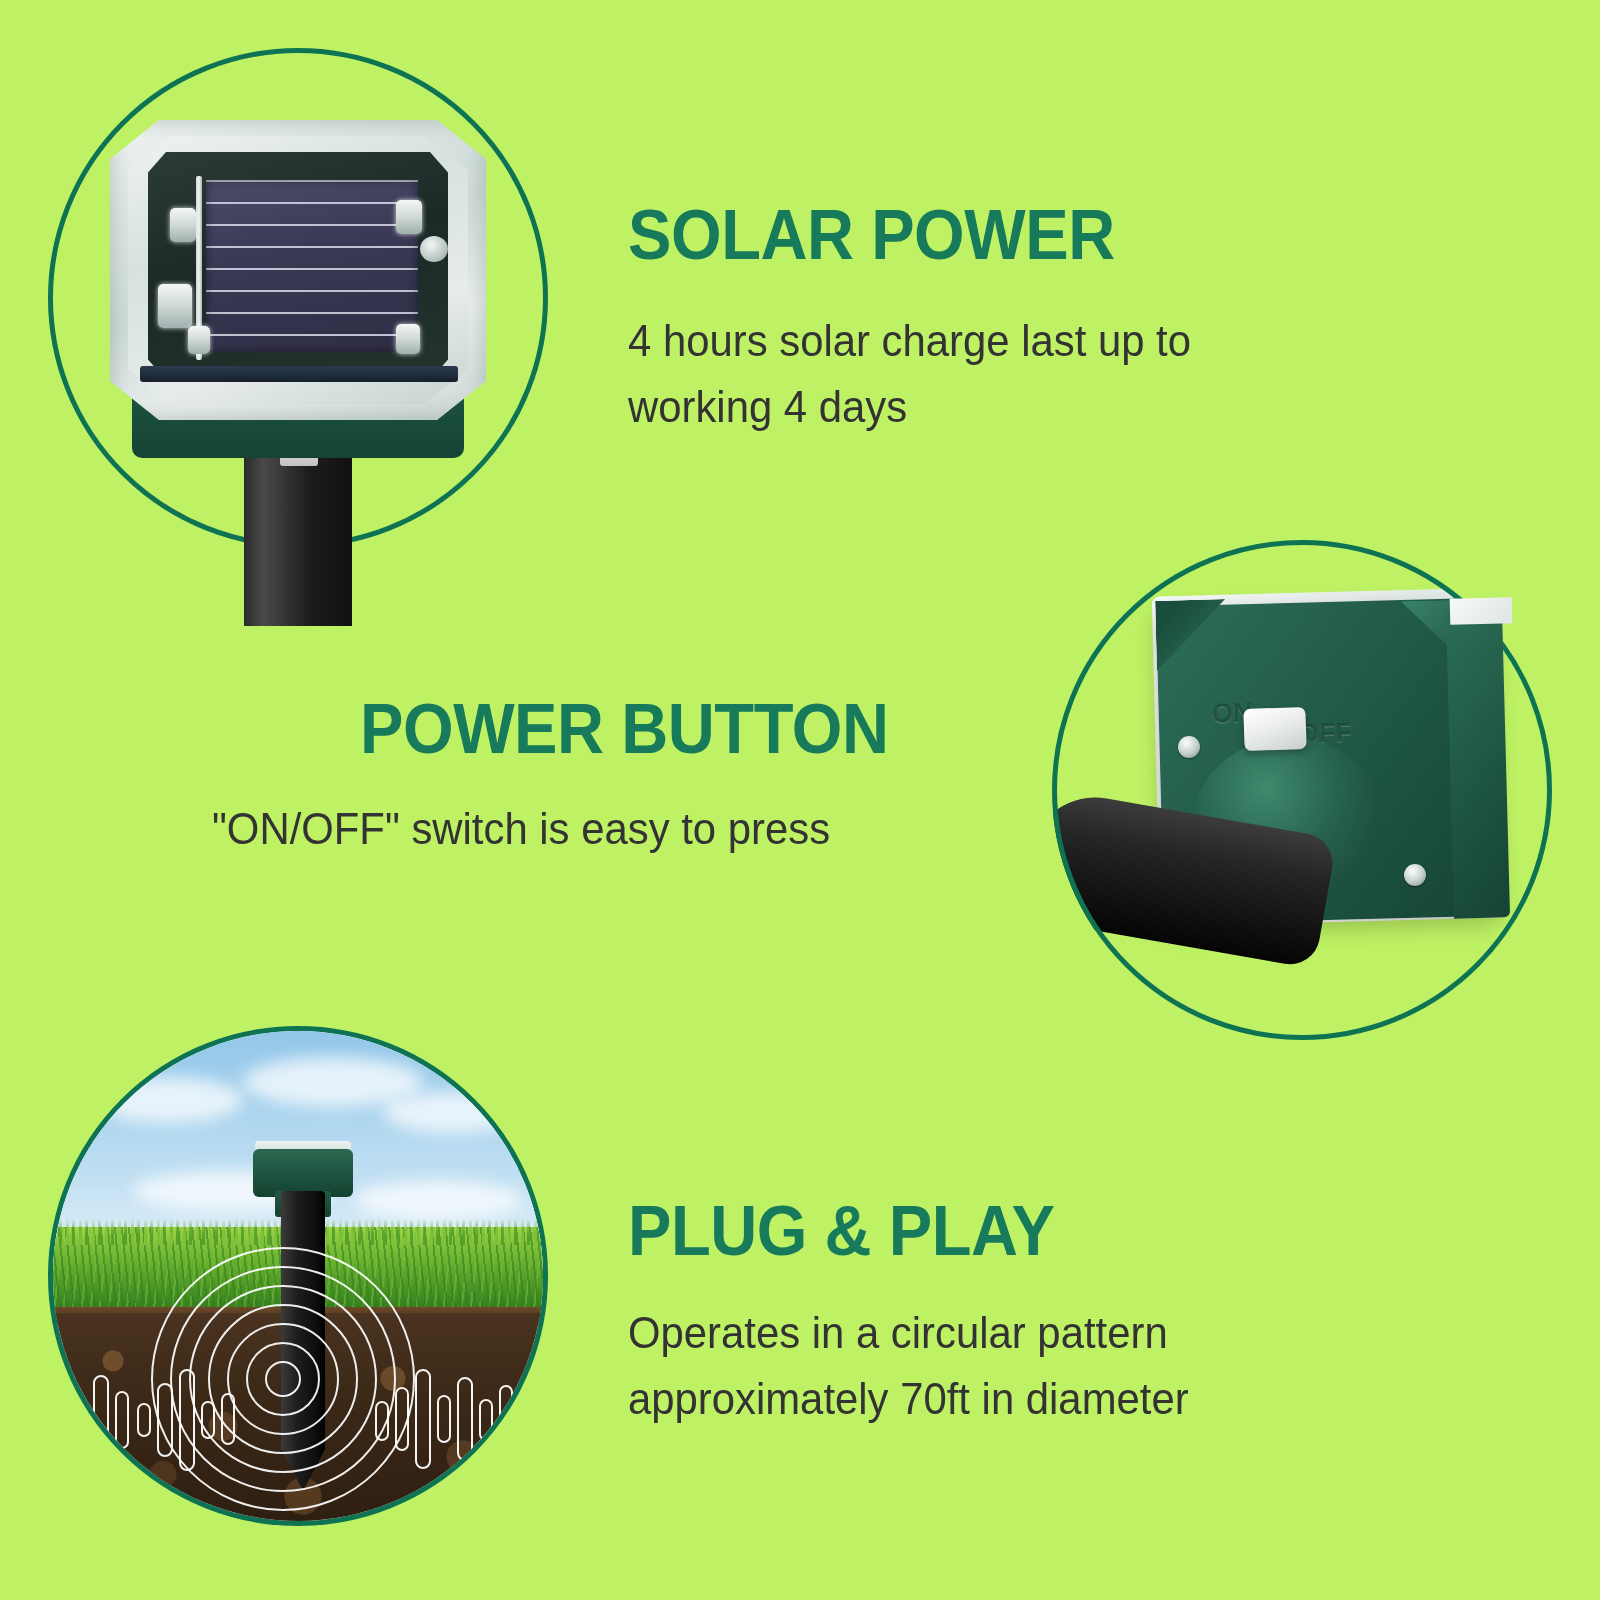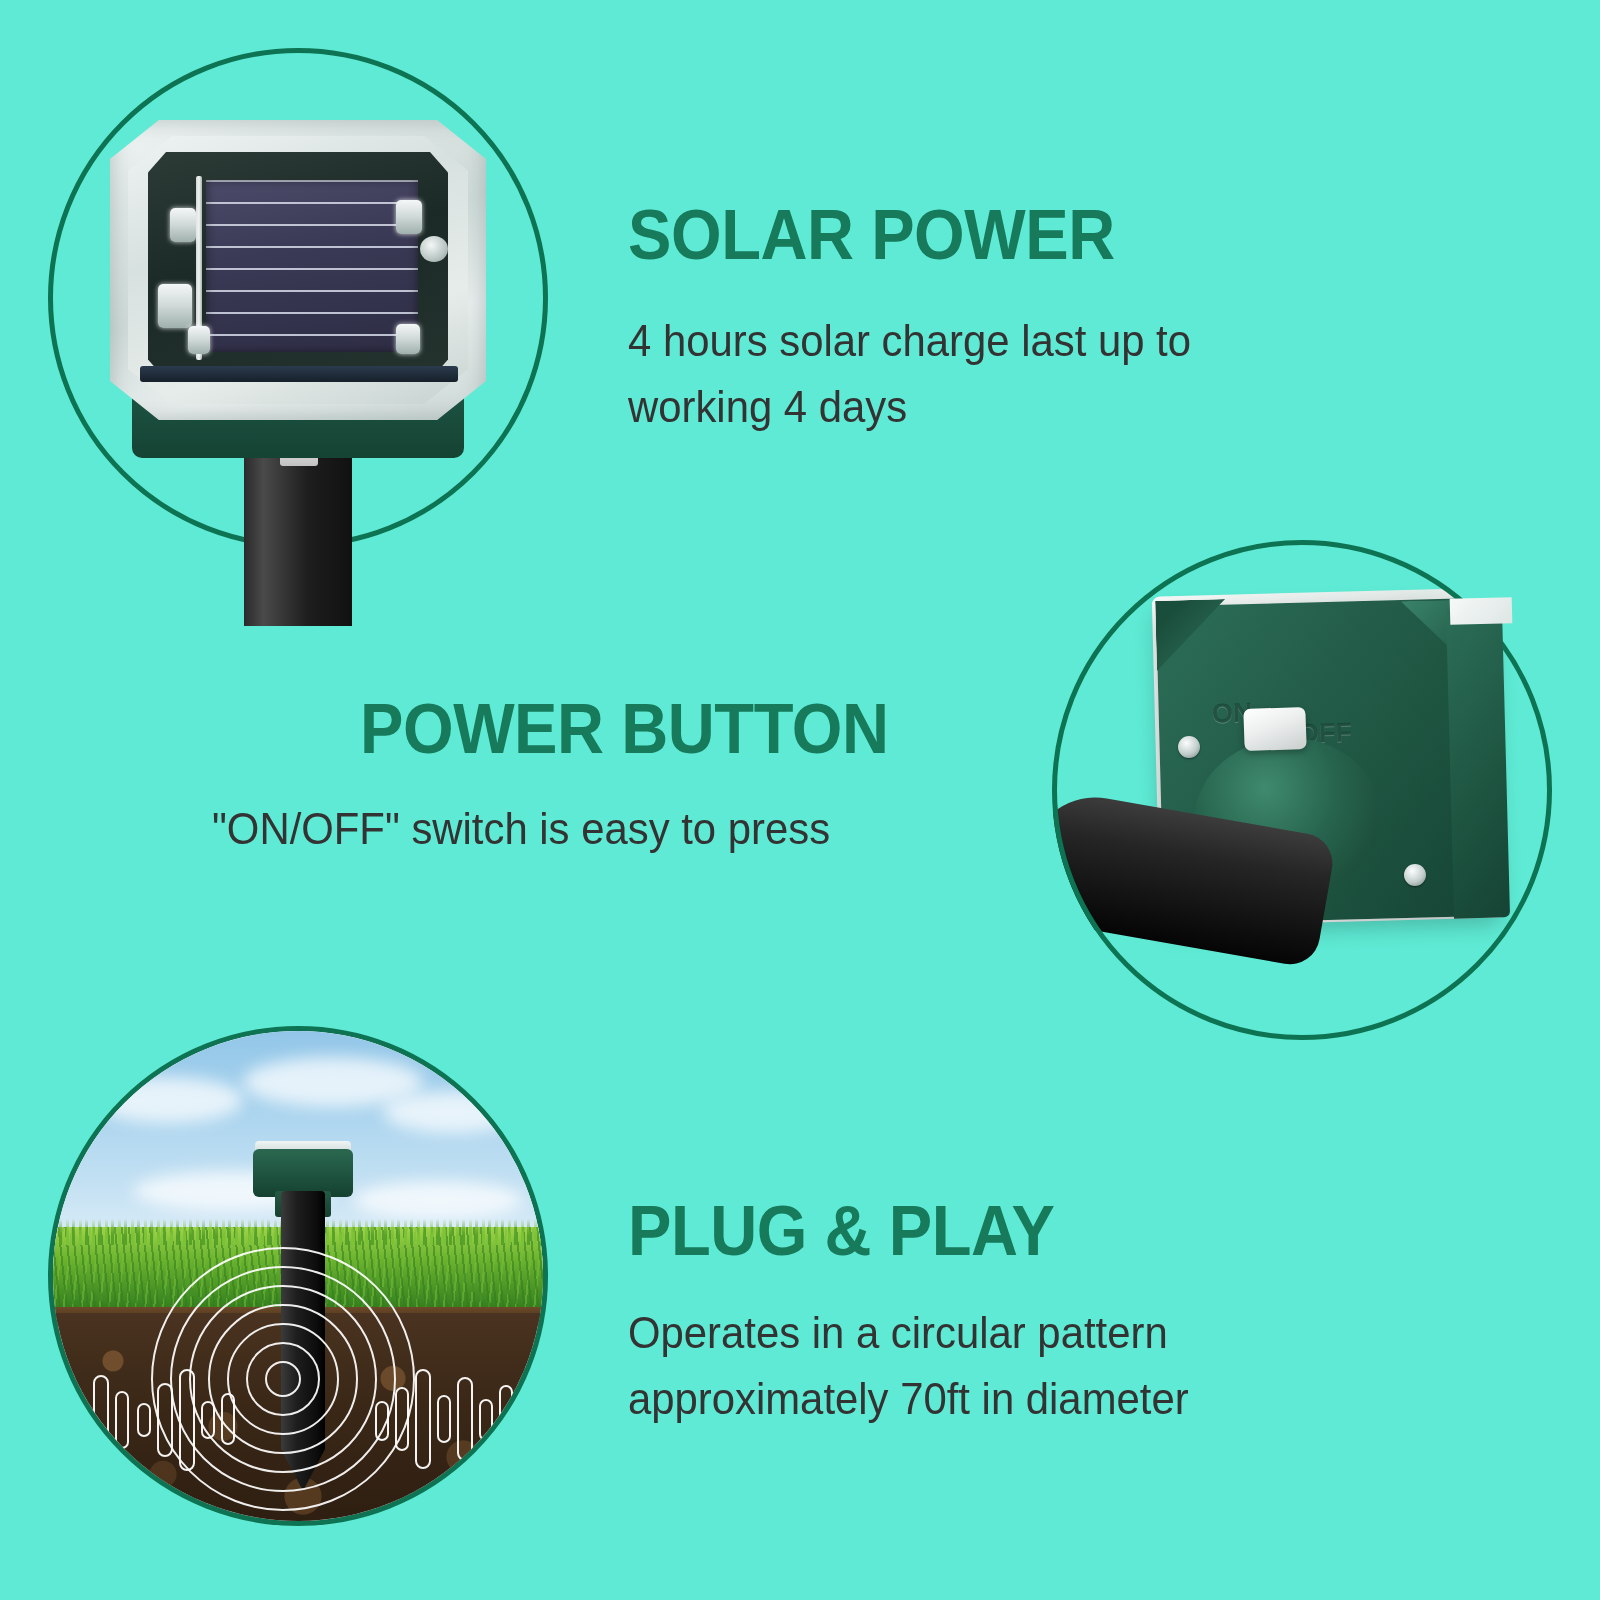--- a/index.html
+++ b/index.html
@@ -7,21 +7,21 @@
     width: 1600px;
     height: 1600px;
     background: #ffffff;
     font-family: "Liberation Sans", sans-serif;
     overflow: hidden;
   }
   #page {
     position: relative;
     width: 1600px;
     height: 1600px;
-    background: #5eead4;
+    background: #bef264;
   }
 
   
   .feature-heading {
     position: absolute;
     font-family: "Liberation Sans", sans-serif;
     font-weight: bold;
     font-size: 70px;
     letter-spacing: -0.5px;
     line-height: 1;

